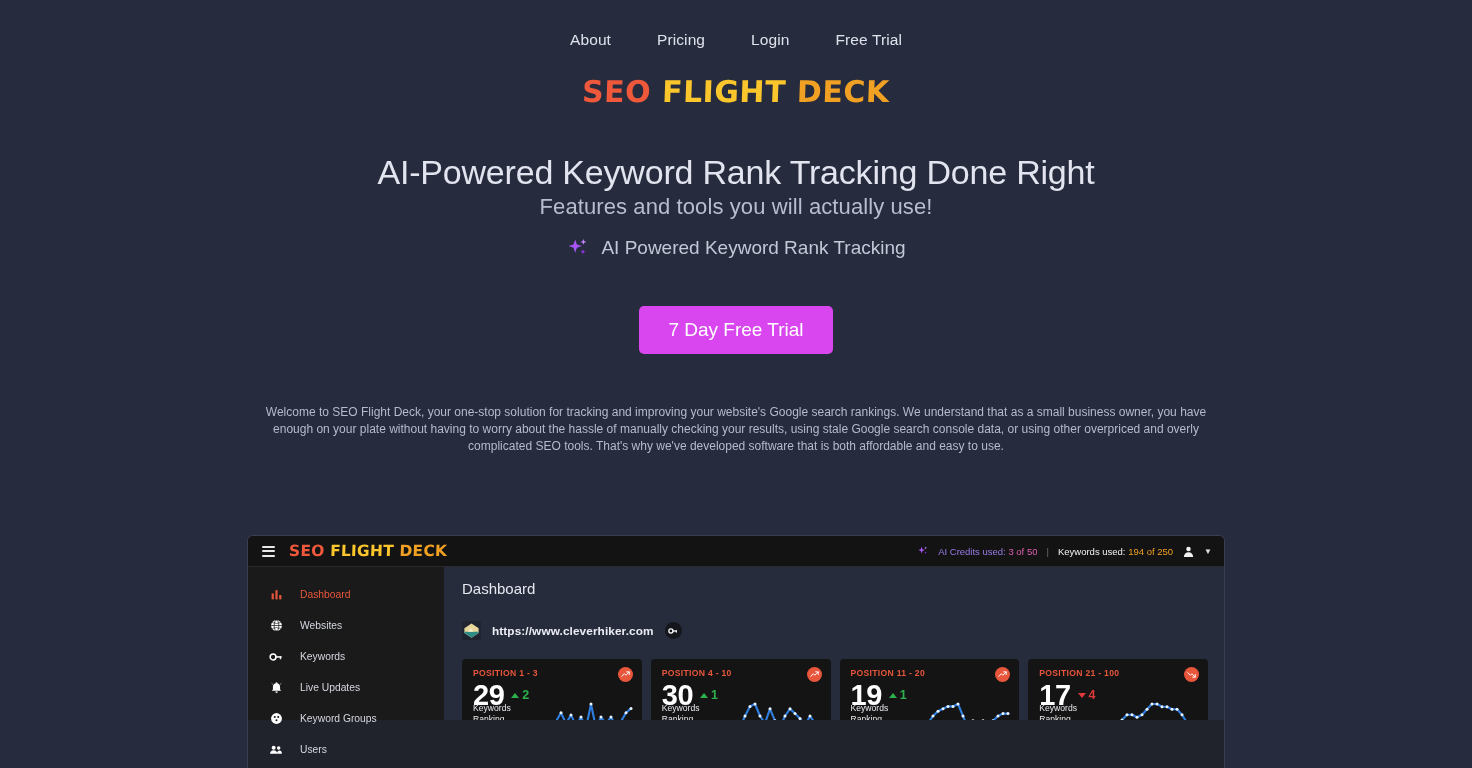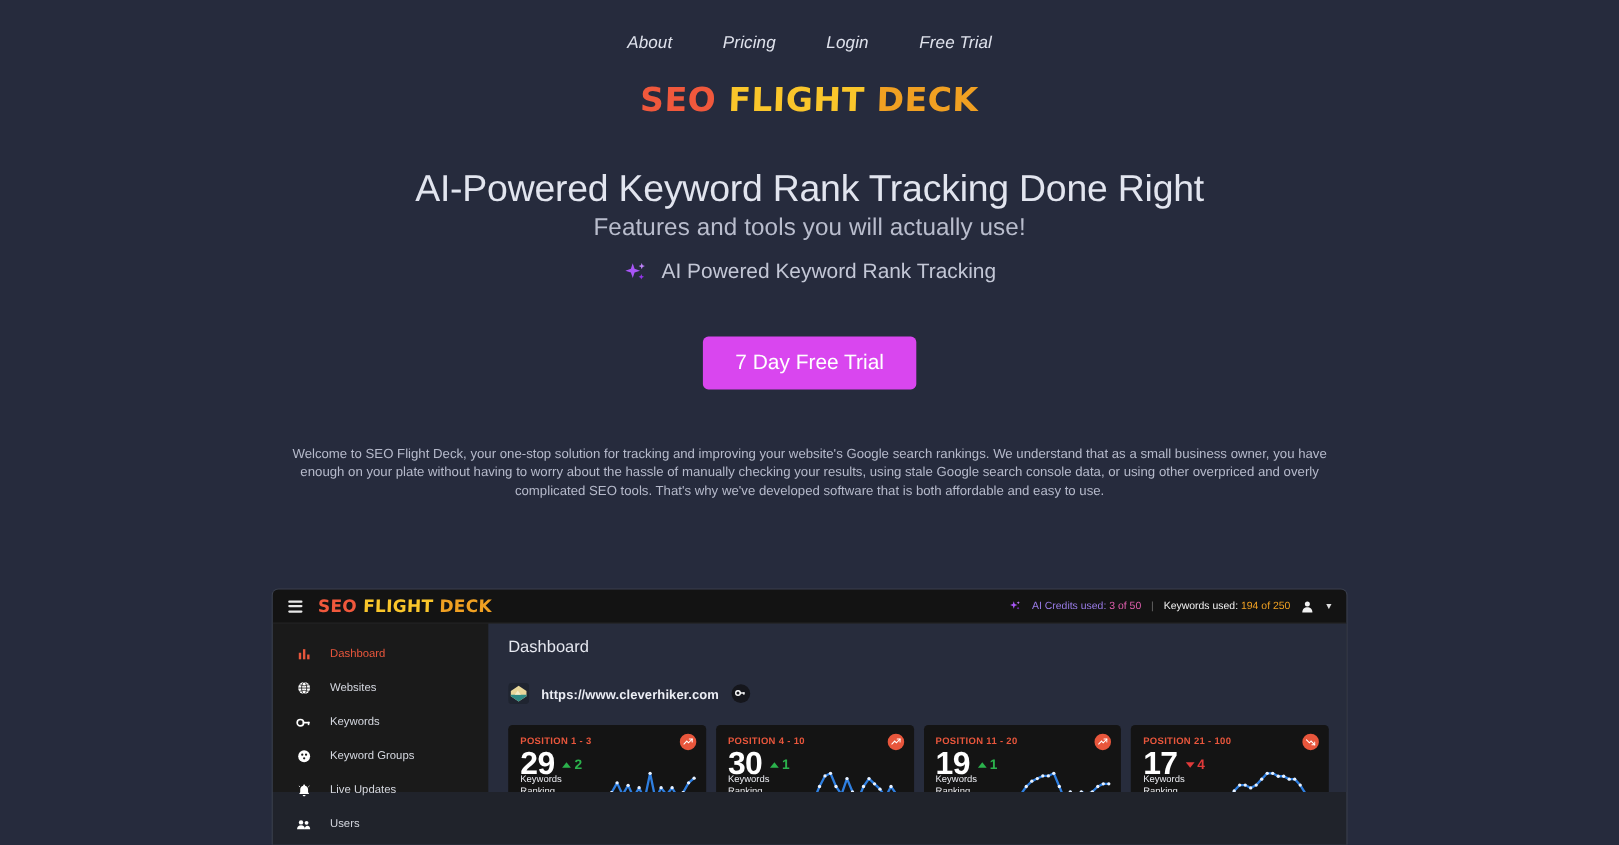--- a/index.html
+++ b/index.html
@@ -18,21 +18,20 @@
   }
 
   
   .topnav {
     display: flex;
     justify-content: center;
     align-items: center;
     gap: 46px;
     padding-top: 35px;
     height: 44px;
-    font-style: italic;
   }
   .topnav a {
     color: #dfe2ec;
     font-size: 15.5px;
     text-decoration: none;
     letter-spacing: 0.1px;
   }
 
   
   .logo-wrap {
@@ -366,39 +365,39 @@
             <rect x="10.5" y="10.6" width="11" height="2.6" fill="#ffffff"></rect>
             <rect x="18.5" y="10.6" width="2.4" height="5.2" fill="#ffffff"></rect>
           </svg>
         </span>
         <span>Keywords</span>
       </div>
 
       <div class="side-item">
         <span class="side-ico">
           <svg viewBox="0 0 24 24" width="13" height="13">
+            <path d="M12 2.2 C12.9 2.2 13.6 2.9 13.6 3.8 L13.6 4.3 C16.6 5 18.6 7.6 18.6 10.7 L18.6 15 L20.4 18.2 L3.6 18.2 L5.4 15 L5.4 10.7 C5.4 7.6 7.4 5 10.4 4.3 L10.4 3.8 C10.4 2.9 11.1 2.2 12 2.2 Z" fill="#ffffff"></path>
+            <path d="M9.6 19.6 L14.4 19.6 C14.4 21 13.3 22.1 12 22.1 C10.7 22.1 9.6 21 9.6 19.6 Z" fill="#ffffff"></path>
+            <path d="M3.2 4.5 L5 6.2" stroke="#ffffff" stroke-width="1.4"></path>
+            <path d="M20.8 4.5 L19 6.2" stroke="#ffffff" stroke-width="1.4"></path>
+          </svg>
+        </span>
+        <span>Live Updates</span>
+      </div>
+
+      <div class="side-item">
+        <span class="side-ico">
+          <svg viewBox="0 0 24 24" width="13" height="13">
             <circle cx="12" cy="12" r="10" fill="#ffffff"></circle>
             <circle cx="8.8" cy="9.3" r="1.9" fill="#1a1a1a"></circle>
             <circle cx="15.2" cy="9.3" r="1.9" fill="#1a1a1a"></circle>
             <circle cx="12" cy="15.4" r="1.9" fill="#1a1a1a"></circle>
           </svg>
         </span>
         <span>Keyword Groups</span>
-      </div>
-
-      <div class="side-item">
-        <span class="side-ico">
-          <svg viewBox="0 0 24 24" width="13" height="13">
-            <path d="M12 2.2 C12.9 2.2 13.6 2.9 13.6 3.8 L13.6 4.3 C16.6 5 18.6 7.6 18.6 10.7 L18.6 15 L20.4 18.2 L3.6 18.2 L5.4 15 L5.4 10.7 C5.4 7.6 7.4 5 10.4 4.3 L10.4 3.8 C10.4 2.9 11.1 2.2 12 2.2 Z" fill="#ffffff"></path>
-            <path d="M9.6 19.6 L14.4 19.6 C14.4 21 13.3 22.1 12 22.1 C10.7 22.1 9.6 21 9.6 19.6 Z" fill="#ffffff"></path>
-            <path d="M3.2 4.5 L5 6.2" stroke="#ffffff" stroke-width="1.4"></path>
-            <path d="M20.8 4.5 L19 6.2" stroke="#ffffff" stroke-width="1.4"></path>
-          </svg>
-        </span>
-        <span>Live Updates</span>
       </div>
 
       <div class="side-item">
         <span class="side-ico">
           <svg viewBox="0 0 24 24" width="14" height="14">
             <circle cx="8" cy="8" r="3.4" fill="#ffffff"></circle>
             <circle cx="16.6" cy="8.6" r="3" fill="#ffffff"></circle>
             <path d="M1.8 18.5 C1.8 14.6 4.6 12.4 8 12.4 C11.4 12.4 14.2 14.6 14.2 18.5 Z" fill="#ffffff"></path>
             <path d="M13.8 18.5 C13.8 15.2 15.4 13 18 13 C20.6 13 22.2 15.2 22.2 18.5 Z" fill="#ffffff"></path>
           </svg>

